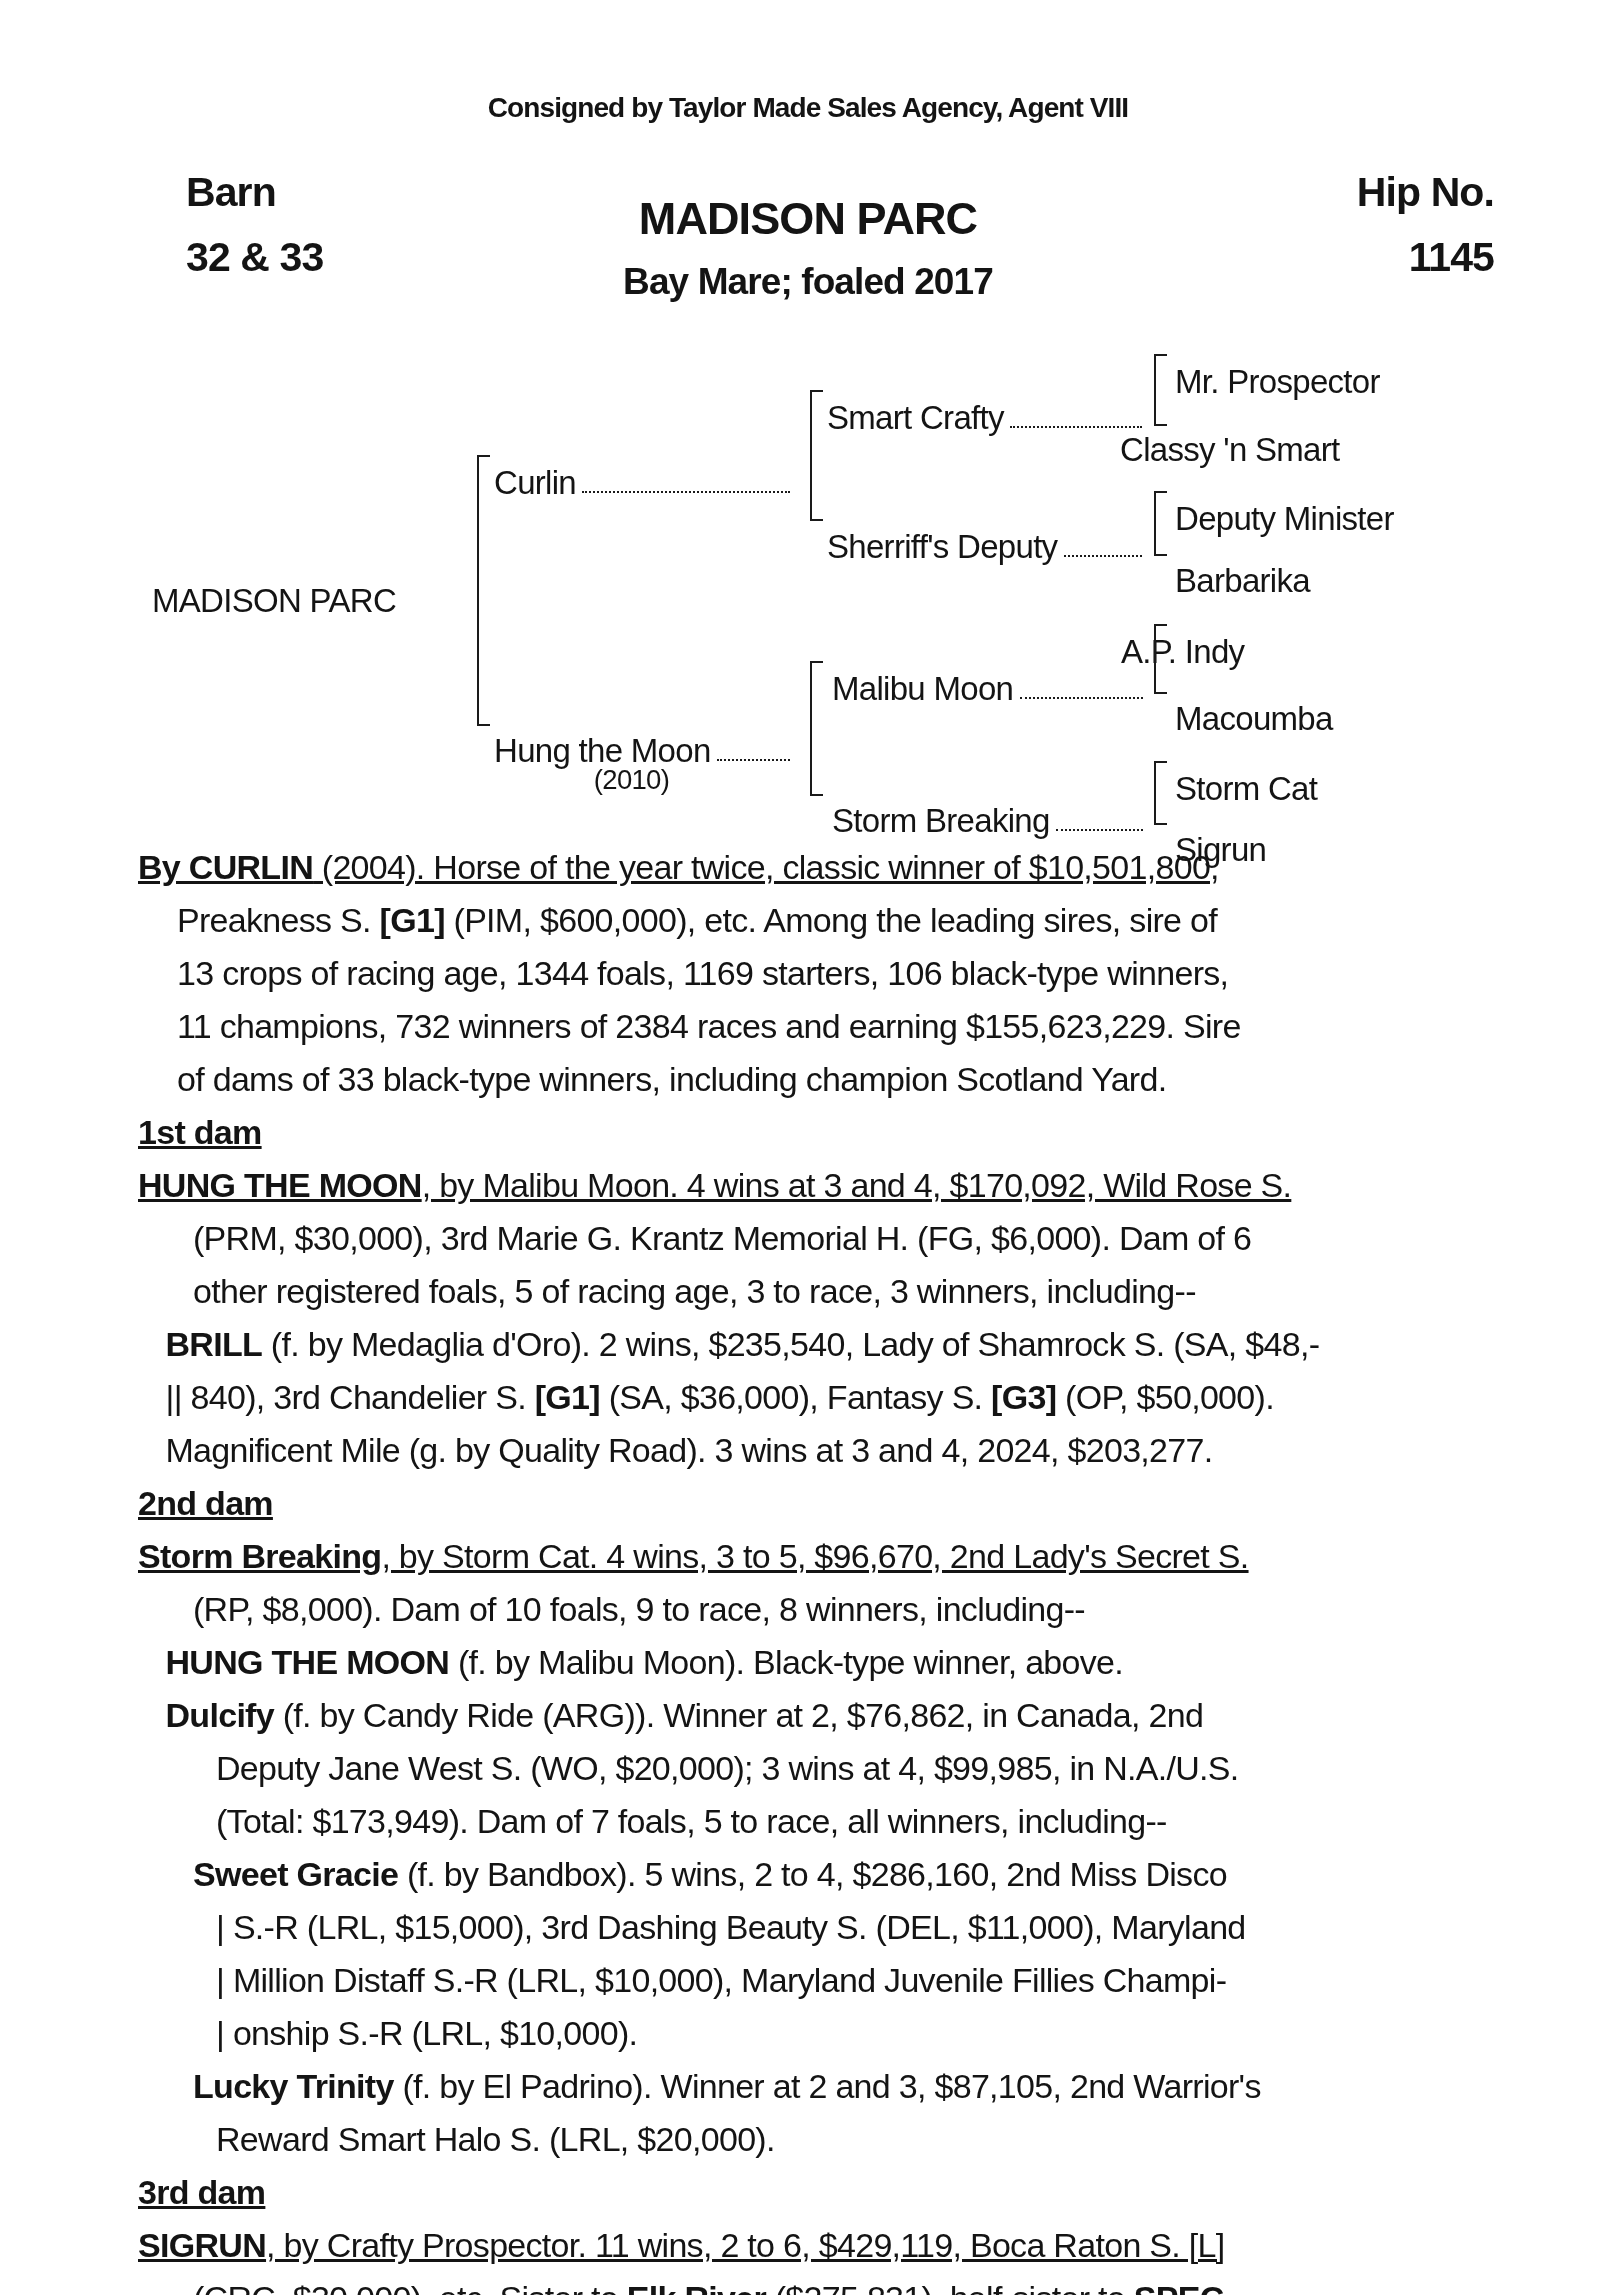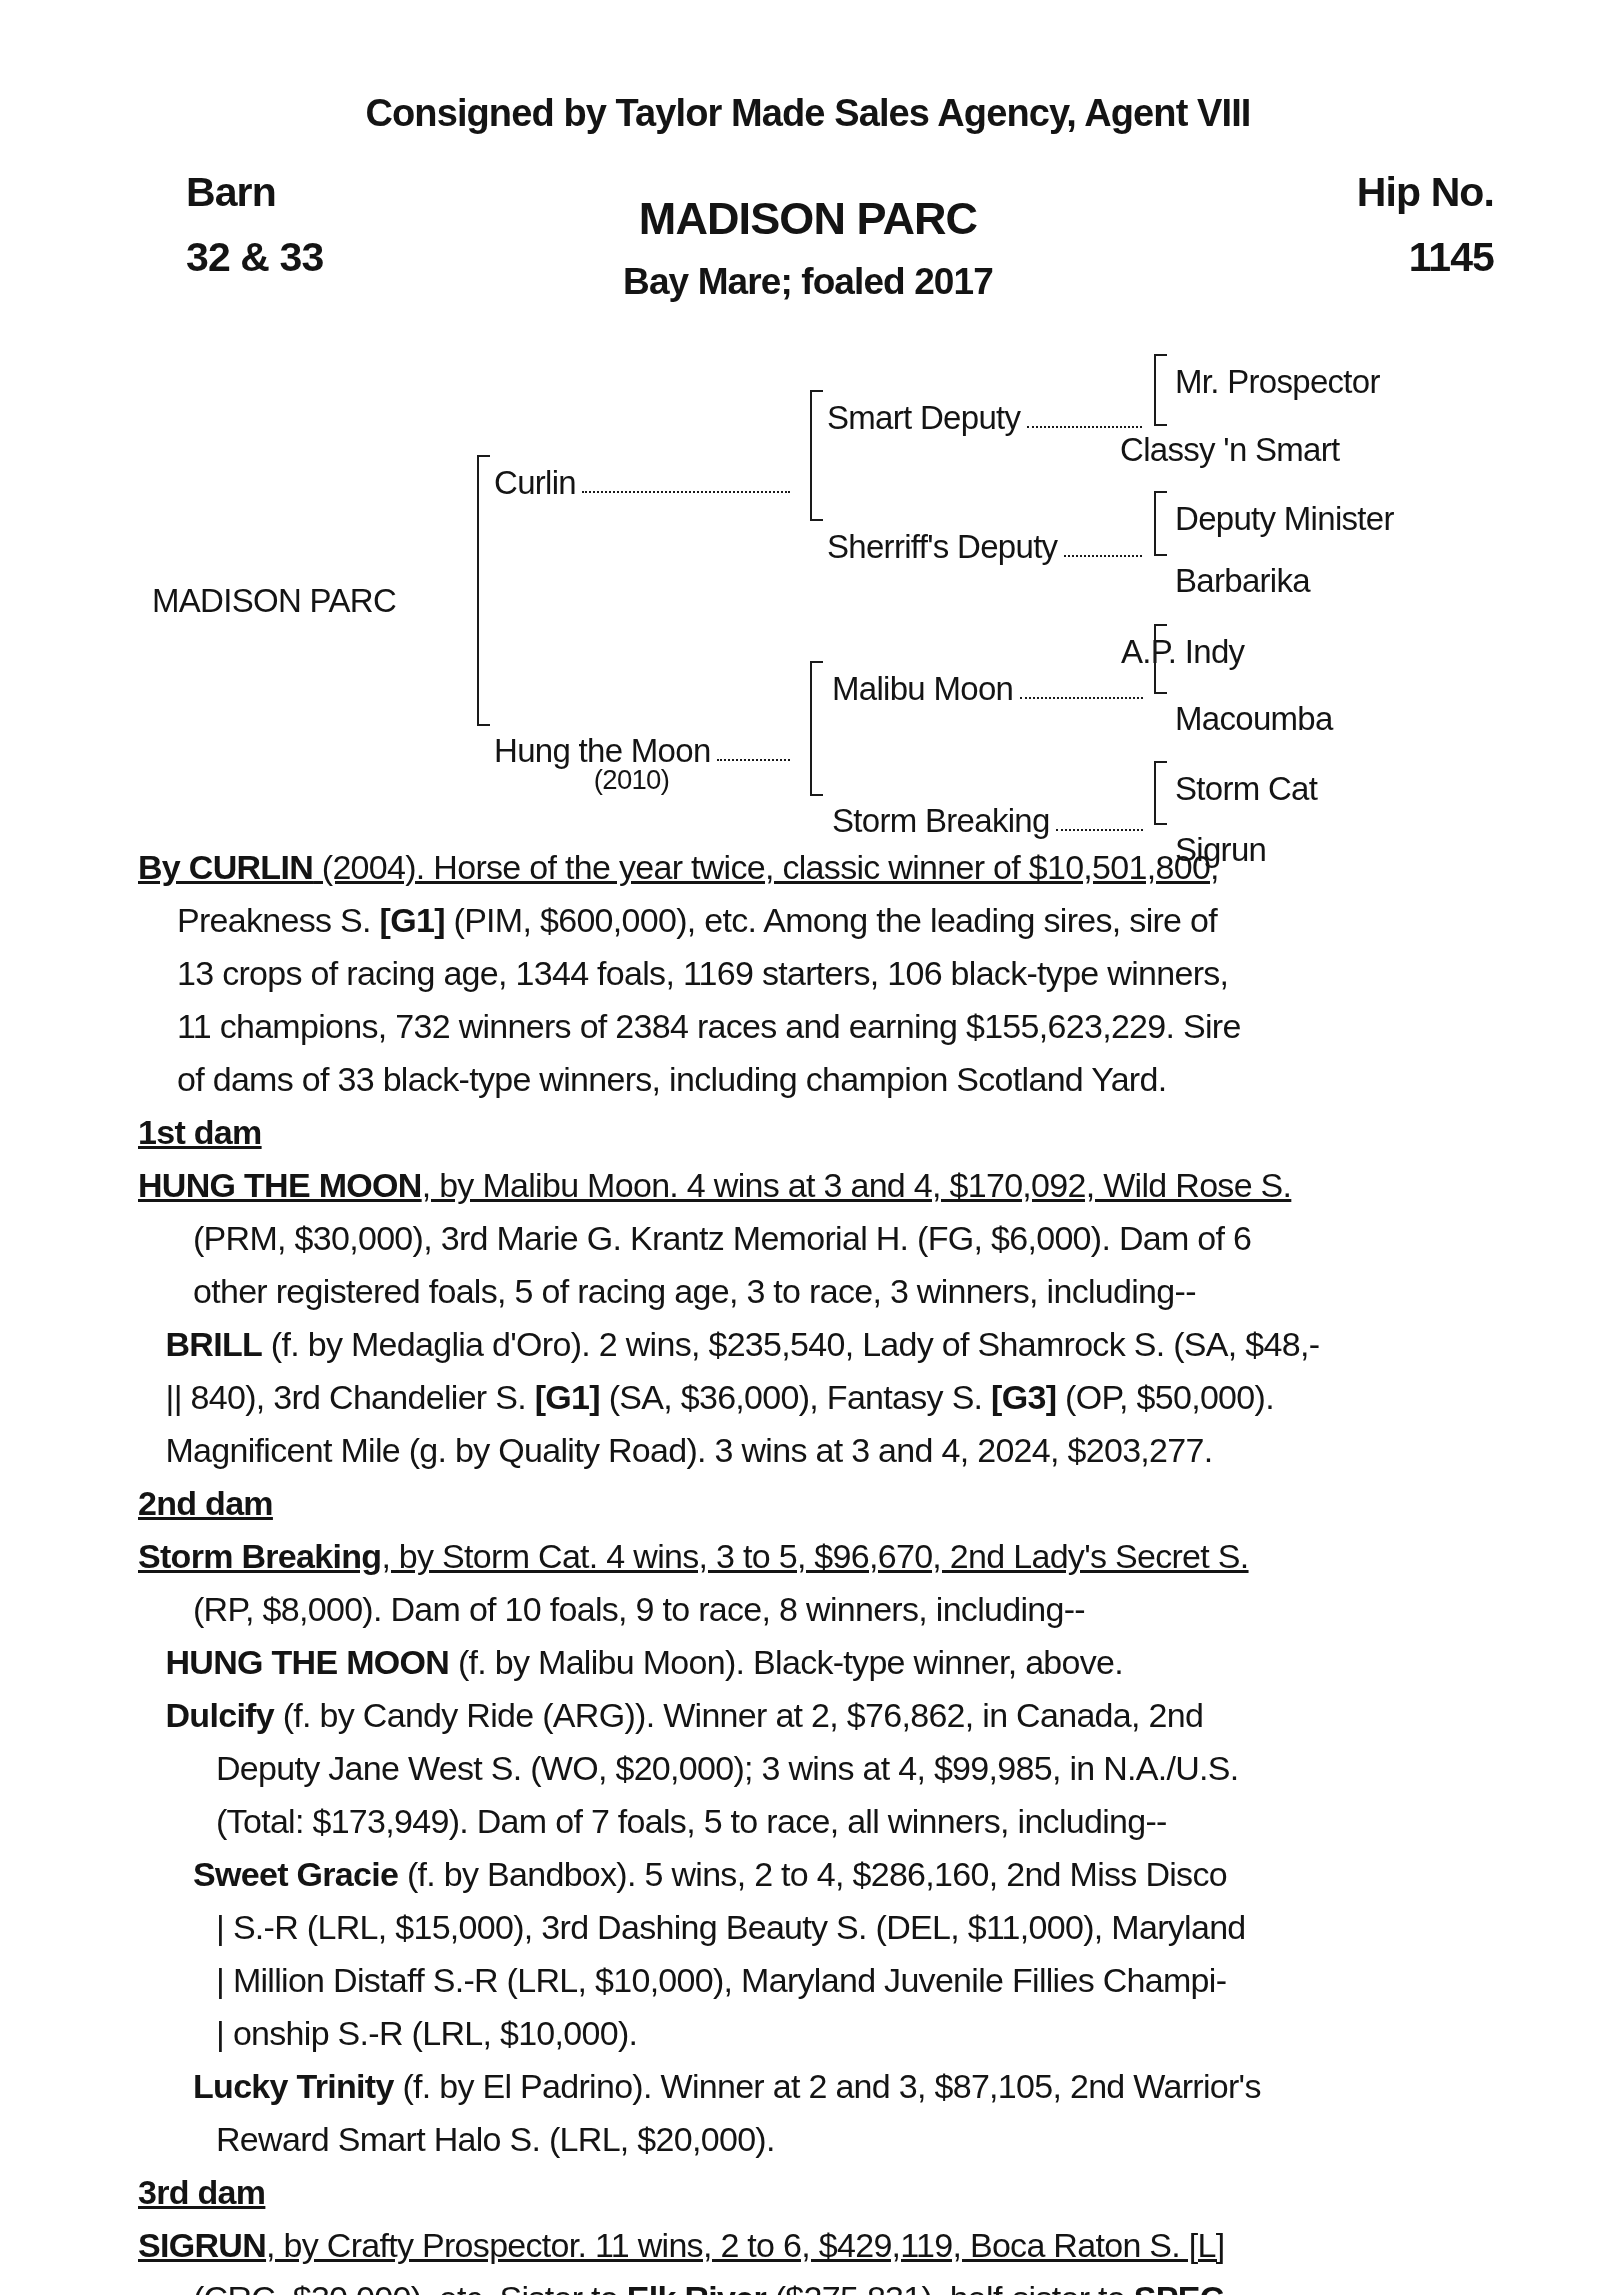--- a/index.html
+++ b/index.html
@@ -1,21 +1,21 @@
 <!DOCTYPE html>
 <html style="font-size:7.3px"><head>
 <meta charset="utf-8">
 <style>
   html,body{margin:0;padding:0;background:#ffffff;}
   .page{position:relative;width:1616px;height:3227px;background:#ffffff;
         font-family:"Liberation Sans",sans-serif;color:#141414;overflow:hidden;}
 
   
   .consignor{position:absolute;left:0;top:92px;width:1616px;text-align:center;
-             font-size:38px;font-weight:bold;letter-spacing:-0.9px;}
+             font-size:28px;font-weight:bold;letter-spacing:-0.9px;}
   .barn{position:absolute;left:138px;top:160px;font-size:41px;font-weight:bold;
         letter-spacing:-0.9px;line-height:65px;margin-left:48px;}
   .hip{position:absolute;right:122px;top:160px;font-size:41px;font-weight:bold;
        letter-spacing:-0.9px;line-height:65px;text-align:right;}
   .title{position:absolute;left:0;top:193px;width:1616px;text-align:center;
          font-size:45px;font-weight:bold;letter-spacing:-0.9px;}
   .subtitle{position:absolute;left:0;top:261px;width:1616px;text-align:center;
             font-size:37px;font-weight:bold;letter-spacing:-0.9px;}
 
   
@@ -67,21 +67,21 @@
       <span class="tname">Curlin</span>
       <span class="leader"></span>
     </div>
     <div class="tnode" style="left:494px;top:706px;width:301px;">
       <span class="tname">Hung the Moon</span>
       <span class="leader"></span>
     </div>
     <div class="tnote" style="left:494px;top:740px;width:275px;margin-top:24px;">(2010)</div>
 
     <div class="tnode" style="left:827px;top:373px;width:320px;">
-      <span class="tname">Smart Deputy</span>
+      <span class="tname">Smart Crafty</span>
       <span class="leader"></span>
     </div>
     <div class="tnode" style="left:827px;top:502px;width:320px;">
       <span class="tname">Sherriff's Deputy</span>
       <span class="leader"></span>
     </div>
     <div class="tnode" style="left:832px;top:644px;width:316px;">
       <span class="tname">Malibu Moon</span>
       <span class="leader"></span>
     </div>

